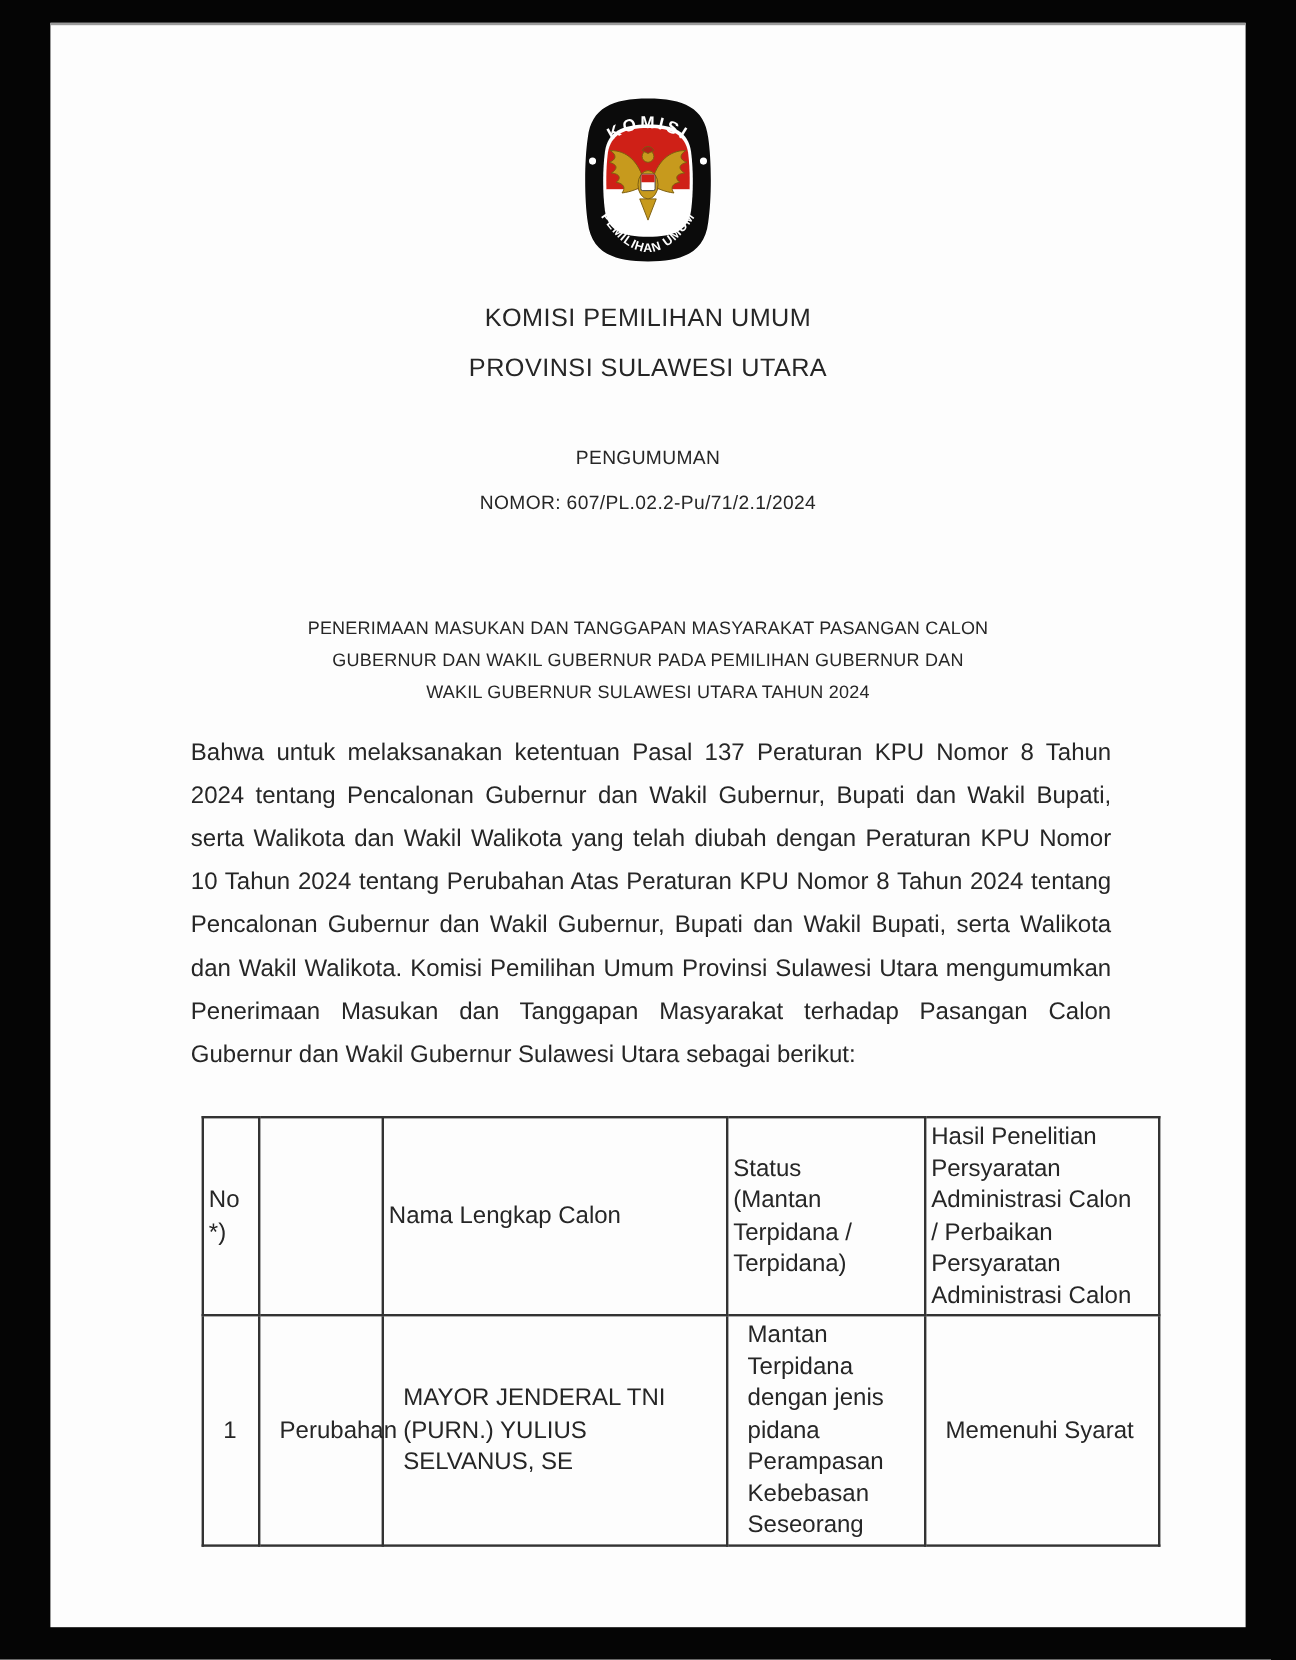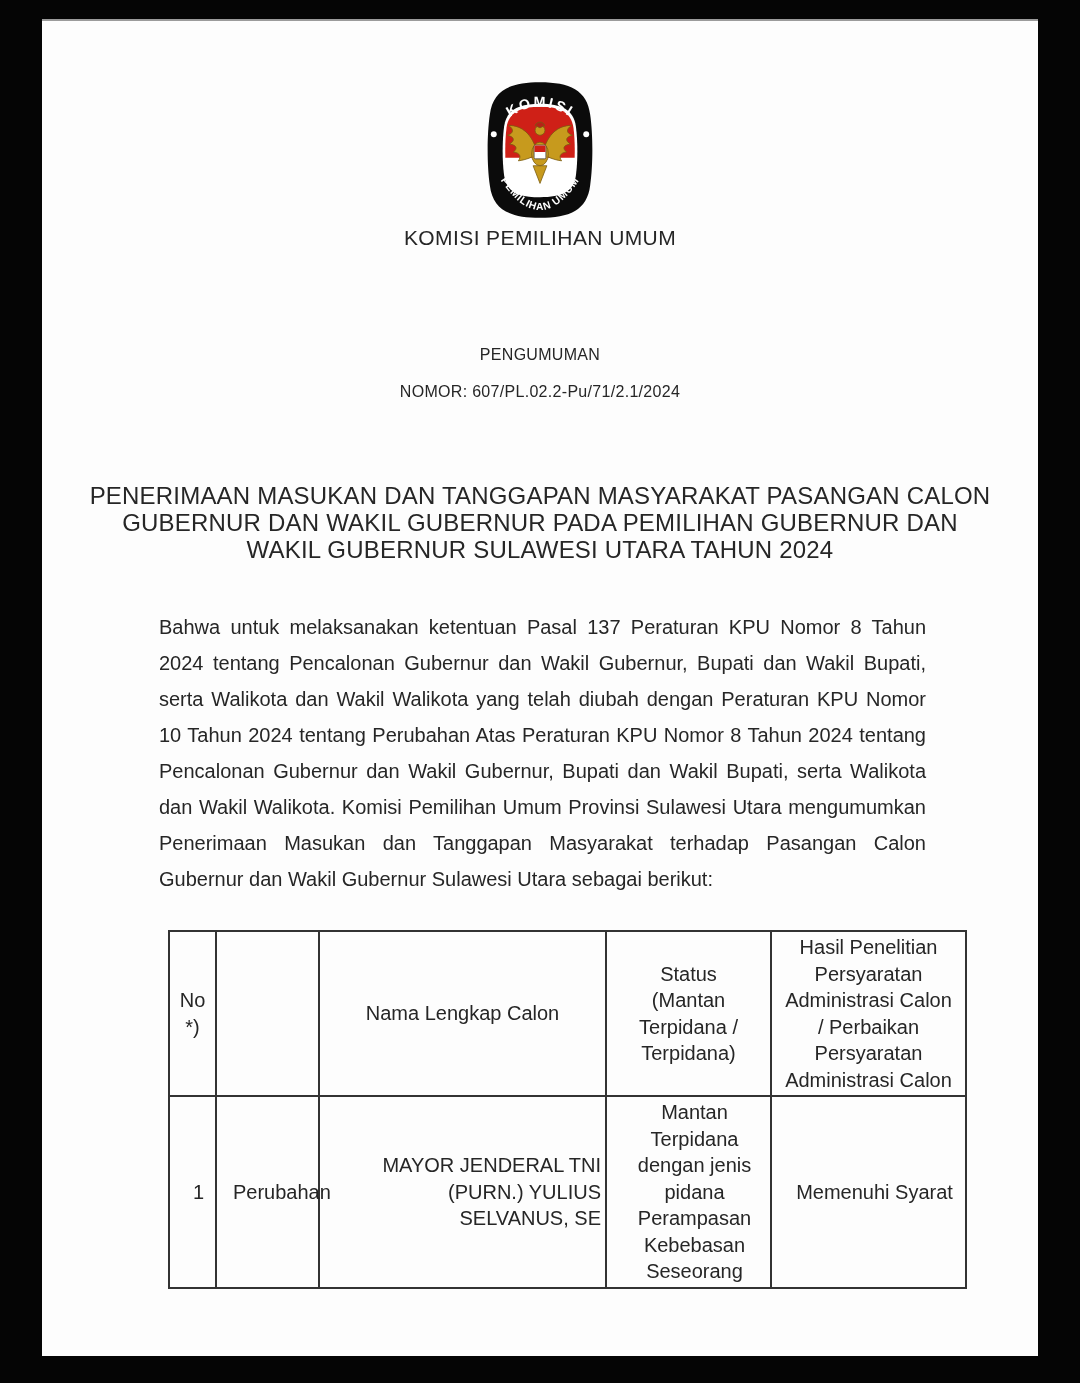--- a/index.html
+++ b/index.html
@@ -18,31 +18,31 @@
     overflow:hidden;
   }
   .paper{
     position:absolute;
     left:42px; top:19px;
     width:996px; height:1337px;
     background:var(--paper);
     border-top:2px solid #9b9b9b;
   }
   .abs{position:absolute;}
-  .center{left:0;right:0;text-align:center;}
+  .center{left:0;right:0;text-align:center;margin-top:28px;}
   .logo-wrap{
     top:60px; left:50%;
     transform:translateX(-50%);
     width:118px; height:138px;
   }
   .org-line{font-size:21px;letter-spacing:.4px;}
   .doc-line{font-size:16px;letter-spacing:.3px;}
   .tentang{font-size:20px;letter-spacing:.4px;}
   .subject{
-    font-size:24px;
+    font-size:15px;
     line-height:27px;
     white-space:pre-line;
     letter-spacing:.2px;
   }
   .paragraph{
     top:588px; left:117px;
     width:767px;
     font-size:20px;
     line-height:36px;
     text-align:justify;
@@ -52,28 +52,27 @@
   table{
     border-collapse:collapse;
     table-layout:fixed;
     width:797px;
     font-size:20px;
     line-height:26.5px;
     color:var(--ink);
   }
   td{
     border:2px solid var(--tline);
-    text-align:center;
     vertical-align:middle;
     white-space:pre-line;
     padding:2px 4px;
   }
   tr.hdr td{height:155px;}
   tr.row td{height:186px;padding-left:16px;}
-  td.name-cell{text-align:right;padding-left:8px;}
+  td.name-cell{text-align:left;padding-left:8px;}
   svg text{font-family:"Liberation Sans", sans-serif;}
 </style>
 </head>
 <body>
 
 <div class="paper">
 
   <div class="abs logo-wrap">
     <svg viewBox="0 0 120 140" width="118" height="138">
       <defs>
@@ -110,20 +109,21 @@
       <text font-size="14.5" font-weight="bold" fill="#ffffff" letter-spacing="2.5" text-anchor="middle">
         <textPath href="#arcTop" startOffset="50%">KOMISI</textPath>
       </text>
       <text font-size="10.5" font-weight="bold" fill="#ffffff" letter-spacing="0.8" text-anchor="middle">
         <textPath href="#arcBottom" startOffset="50%">PEMILIHAN UMUM</textPath>
       </text>
     </svg>
   </div>
 
   <div class="abs center org-line" style="top:205px">KOMISI PEMILIHAN UMUM</div>
+  <div class="abs center org-line" style="top:246px">PROVINSI SULAWESI UTARA</div>
 
   <div class="abs center doc-line" style="top:325px">PENGUMUMAN</div>
   <div class="abs center doc-line" style="top:362px">NOMOR: 607/PL.02.2-Pu/71/2.1/2024</div>
 
   <div class="abs center subject" style="top:461px">PENERIMAAN MASUKAN DAN TANGGAPAN MASYARAKAT PASANGAN CALON
 GUBERNUR DAN WAKIL GUBERNUR PADA PEMILIHAN GUBERNUR DAN
 WAKIL GUBERNUR SULAWESI UTARA TAHUN 2024</div>
 
   <div class="abs paragraph">Bahwa untuk melaksanakan ketentuan Pasal 137 Peraturan KPU Nomor 8 Tahun 2024 tentang Pencalonan Gubernur dan Wakil Gubernur, Bupati dan Wakil Bupati, serta Walikota dan Wakil Walikota yang telah diubah dengan Peraturan KPU Nomor 10 Tahun 2024 tentang Perubahan Atas Peraturan KPU Nomor 8 Tahun 2024 tentang Pencalonan Gubernur dan Wakil Gubernur, Bupati dan Wakil Bupati, serta Walikota dan Wakil Walikota. Komisi Pemilihan Umum Provinsi Sulawesi Utara mengumumkan Penerimaan Masukan dan Tanggapan Masyarakat terhadap Pasangan Calon Gubernur dan Wakil Gubernur Sulawesi Utara sebagai berikut:</div>
 

